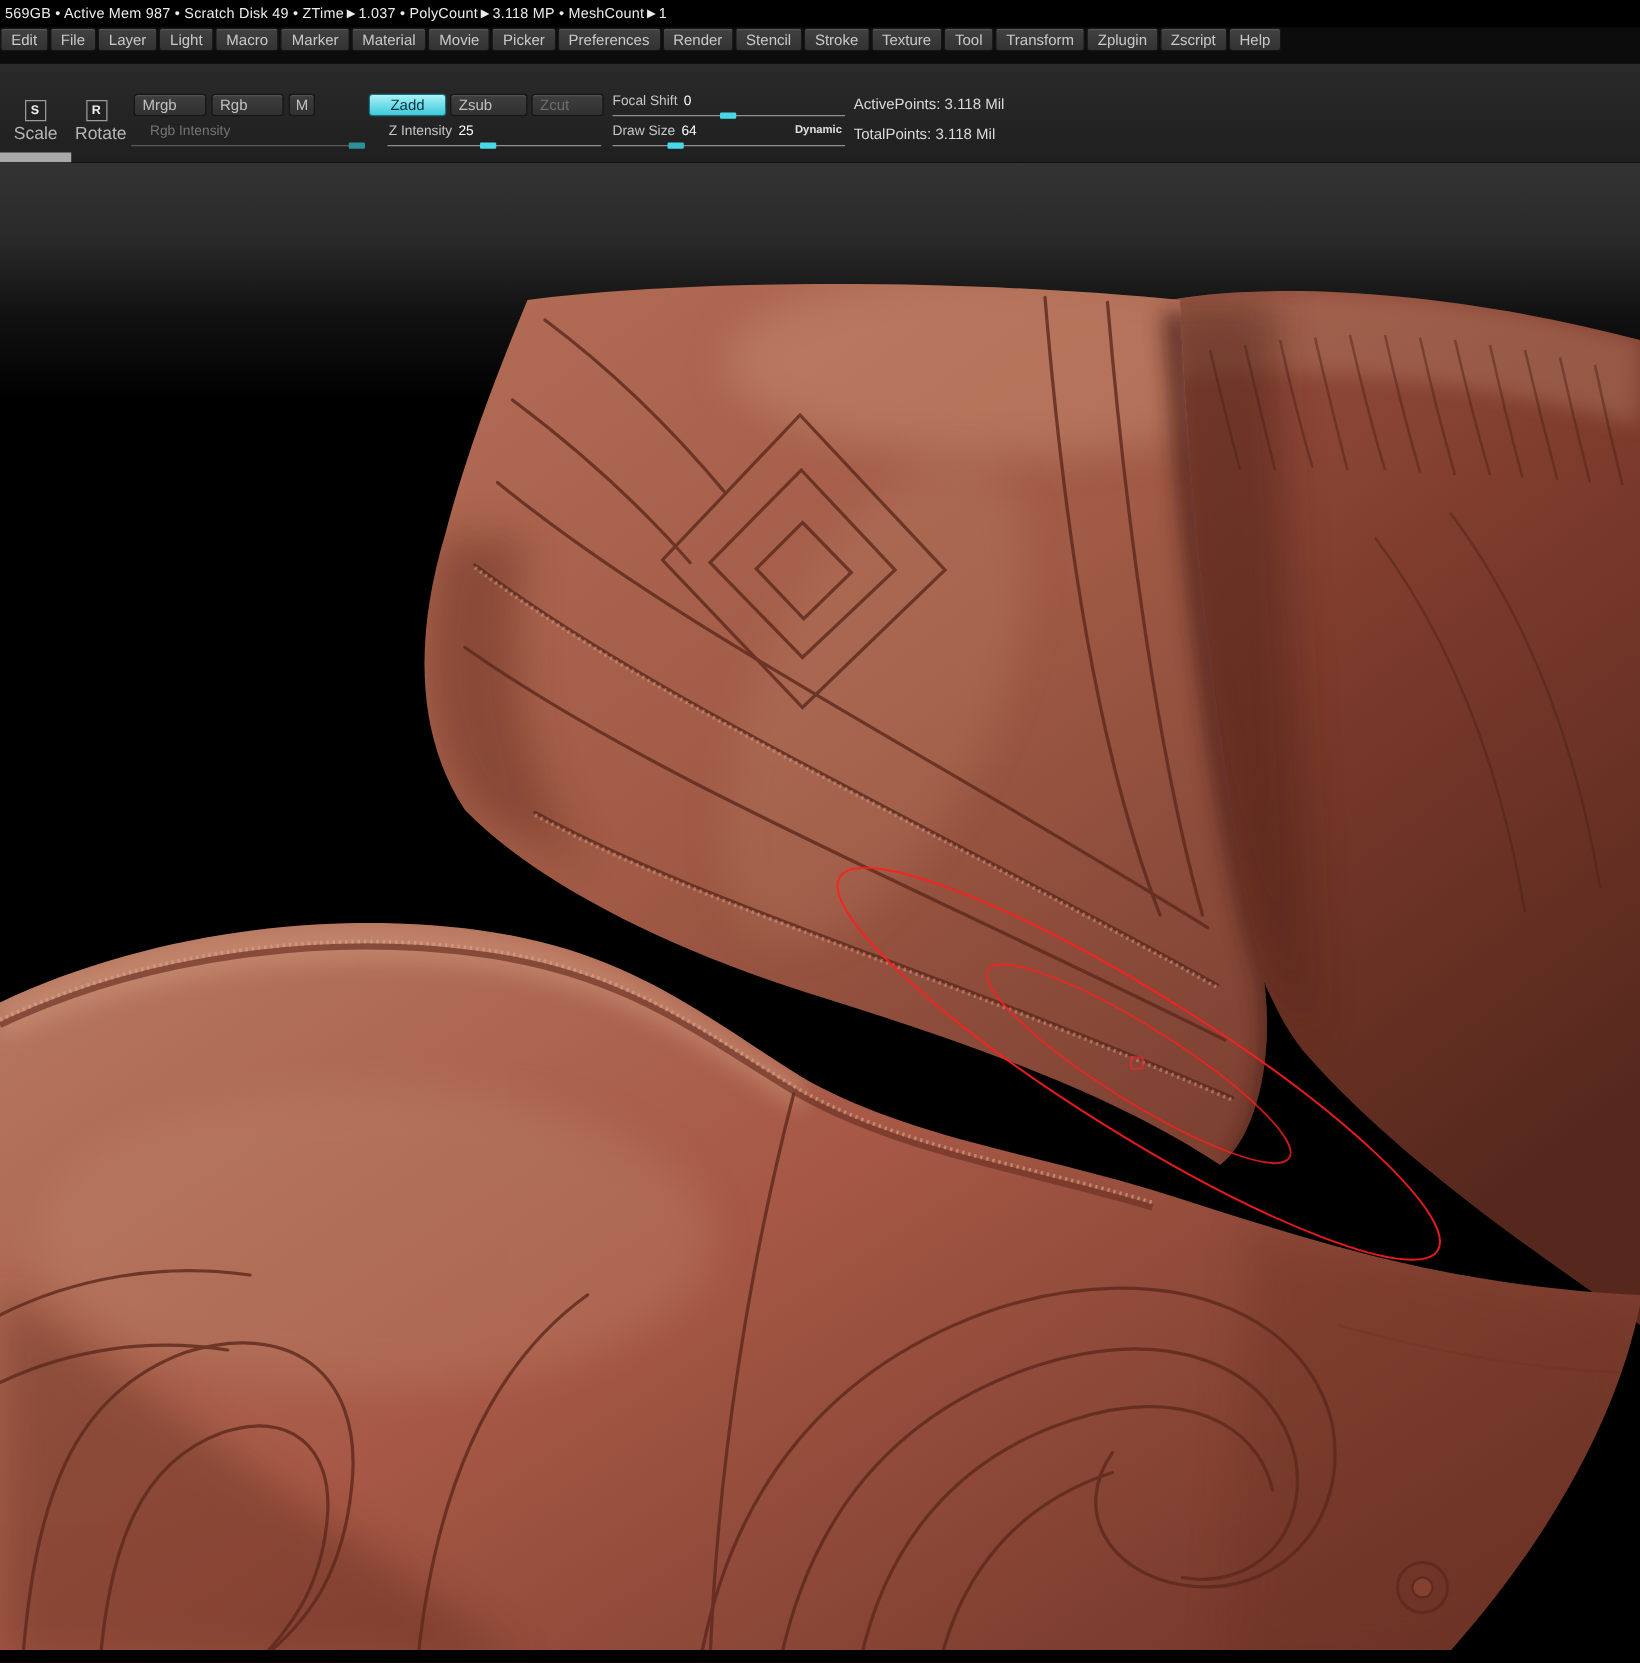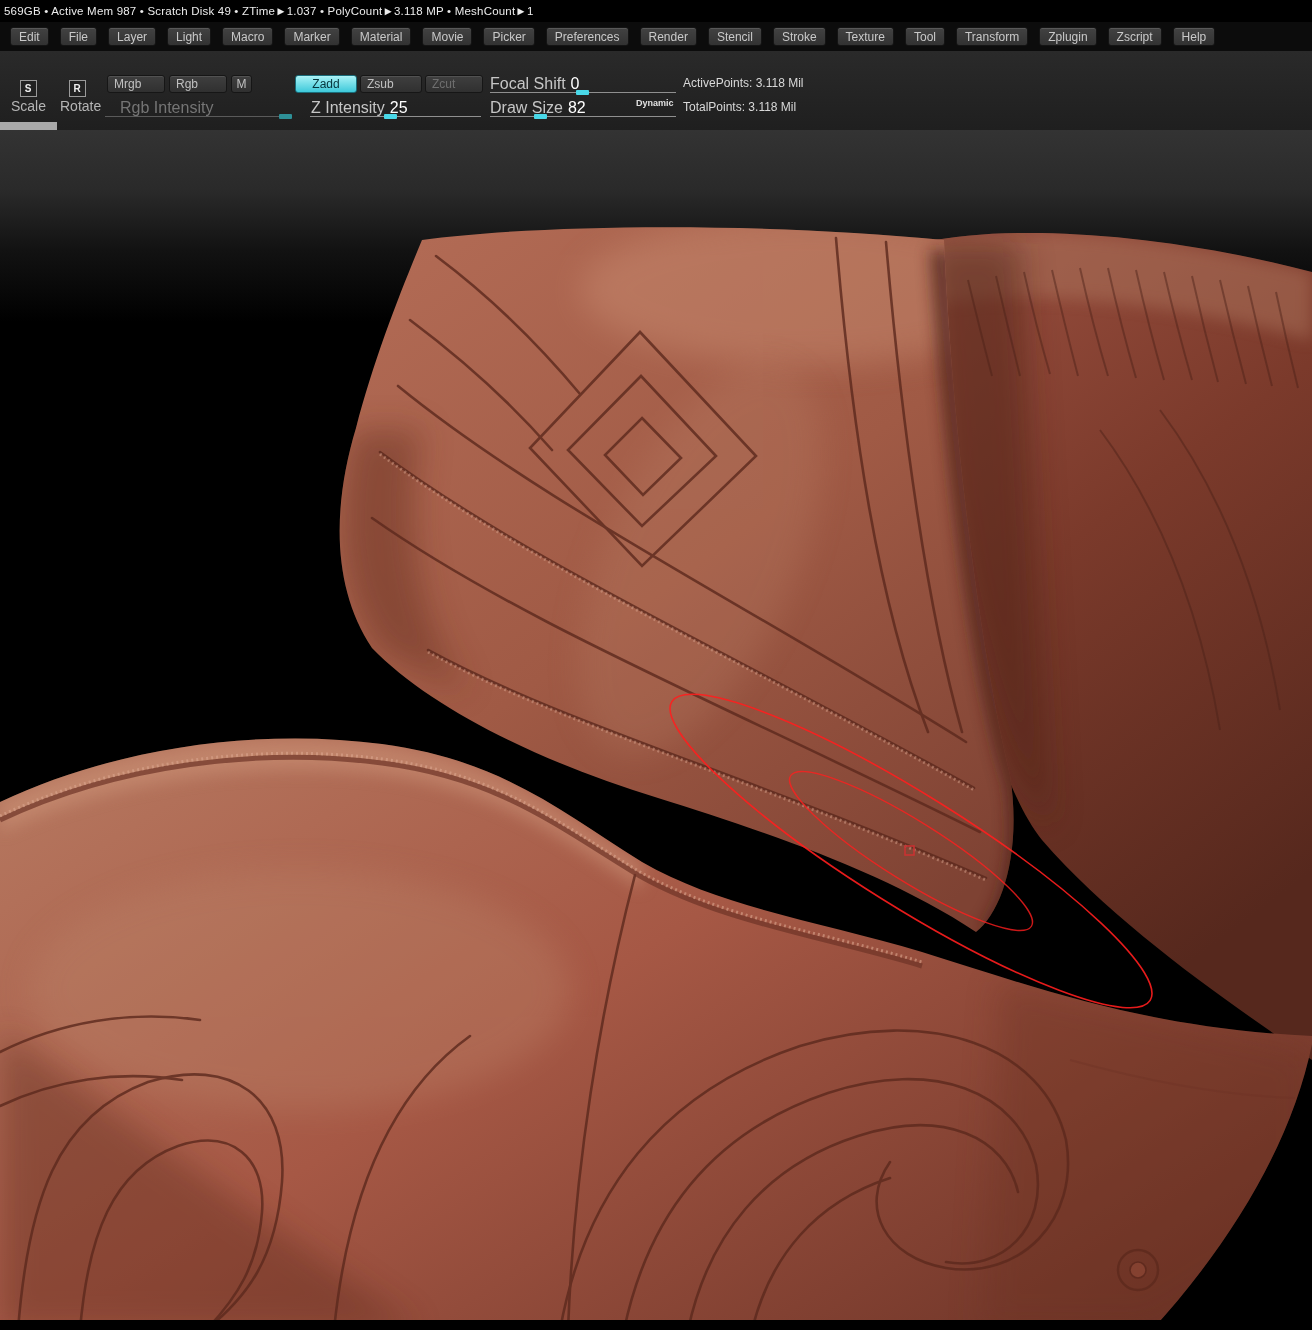--- a/index.html
+++ b/index.html
@@ -6,22 +6,22 @@
   html,body { width:1312px; height:1330px; background:#000; overflow:hidden;
               font-family:"Liberation Sans", sans-serif; position:relative; }
 
   
   .statusbar { position:absolute; top:0; left:0; width:100%; height:22px;
                background:#000; color:#ececec; font-size:11.5px; line-height:22px;
                padding-left:4px; letter-spacing:.2px; white-space:nowrap; }
 
   
   .menubar { position:absolute; top:22px; left:0; width:100%; height:29px;
-             background:#0c0c0c; display:flex; align-items:center;
-             padding-left:10px; gap:11px; }
+             background:#0c0c0c; display:flex; align-items:flex-start;
+             padding-left:0; gap:1px; }
   .menu-btn { height:19px; padding:0 8px; font-size:12px; color:#c9c9c9;
               background:linear-gradient(#424242,#323232);
               border:1px solid #141414; border-radius:3px;
               box-shadow:inset 0 1px 0 rgba(255,255,255,.12);
               font-family:inherit; cursor:pointer; white-space:nowrap; }
 
   
   .toolbar { position:absolute; top:51px; left:0; width:100%; height:79px;
              background:linear-gradient(#2a2a2a,#1f1f1f); }
   .tool-chip { position:absolute; width:34px; text-align:center; }
@@ -31,21 +31,21 @@
   .tool-chip .lb { font-size:14px; color:#b5b5b5; margin-top:1px; }
   .tb-btn { position:absolute; height:18px; font-size:12px; color:#c0c0c0;
             background:linear-gradient(#3f3f3f,#303030); border:1px solid #161616;
             border-radius:3px; box-shadow:inset 0 1px 0 rgba(255,255,255,.1);
             text-align:left; padding:0 6px; line-height:15px; font-family:inherit;
             cursor:pointer; }
   .tb-btn.center { text-align:center; padding:0; }
   .tb-btn.zadd { background:linear-gradient(#a8f2f6,#3ec9da); color:#06343c;
                  border-color:#1a6d7a; }
   .tb-btn.zcut { color:#6f6f6f; }
-  .slider-label { position:absolute; font-size:16px; color:#c6c6c6; white-space:nowrap; }
+  .slider-label { position:absolute; font-size:11px; color:#c6c6c6; white-space:nowrap; }
   .slider-label .val { color:#fff; margin-left:5px; }
   .slider-label.dim { color:#757575; }
   .track { position:absolute; height:0; border-bottom:1px solid #8f8f8f; }
   .track.dim { border-bottom-color:#5a5a5a; }
   .handle { position:absolute; width:13px; height:5px; background:#49d8e8;
             top:-2px; border-radius:1px; }
   .handle.teal { background:#2e9097; }
   .stat { position:absolute; font-size:12px; color:#d9d9d9; white-space:nowrap; }
   .dynamic { position:absolute; font-size:9px; font-weight:bold; color:#e0e0e0; }
   .mini-strip { position:absolute; left:0; bottom:0; width:57px; height:8px;
@@ -103,21 +103,21 @@
   <button class="tb-btn zcut" style="left:425px; top:24px; width:58px;">Zcut</button>
 
   <div class="slider-label" style="left:490px; top:24px;">
     <span>Focal Shift</span><span class="val">0</span>
   </div>
   <div class="track" style="left:490px; top:41px; width:186px;">
     <div class="handle" style="left:86px;"></div>
   </div>
 
   <div class="slider-label" style="left:490px; top:48px;">
-    <span>Draw Size</span><span class="val">82</span>
+    <span>Draw Size</span><span class="val">64</span>
   </div>
   <div class="dynamic" style="left:636px; top:47px;">Dynamic</div>
   <div class="track" style="left:490px; top:65px; width:186px;">
     <div class="handle" style="left:44px;"></div>
   </div>
 
   <div class="slider-label dim" style="left:107px; top:48px;margin-left:13px;">
     <span>Rgb Intensity</span>
   </div>
   <div class="track dim" style="left:105px; top:65px; width:186px;">

